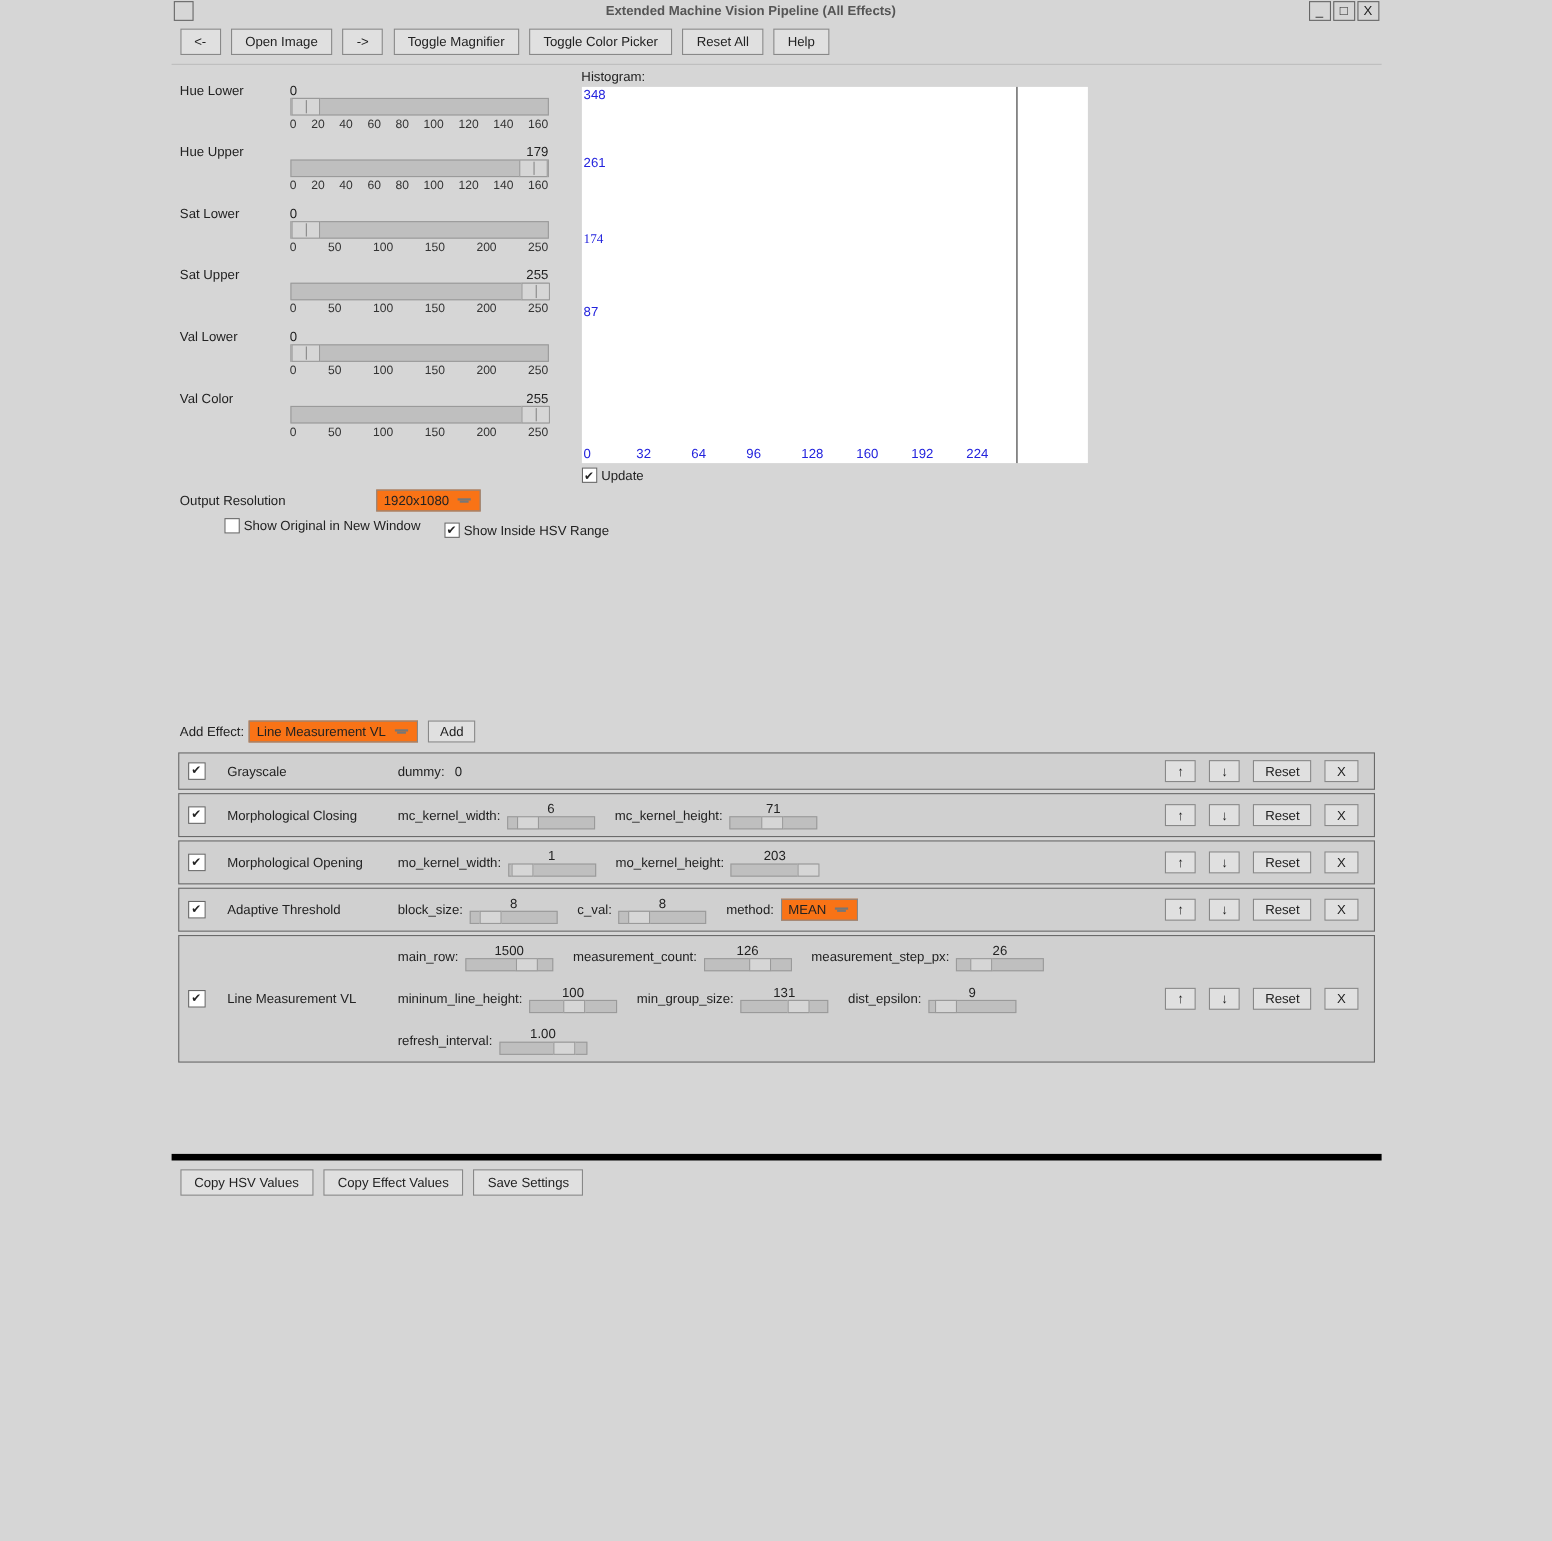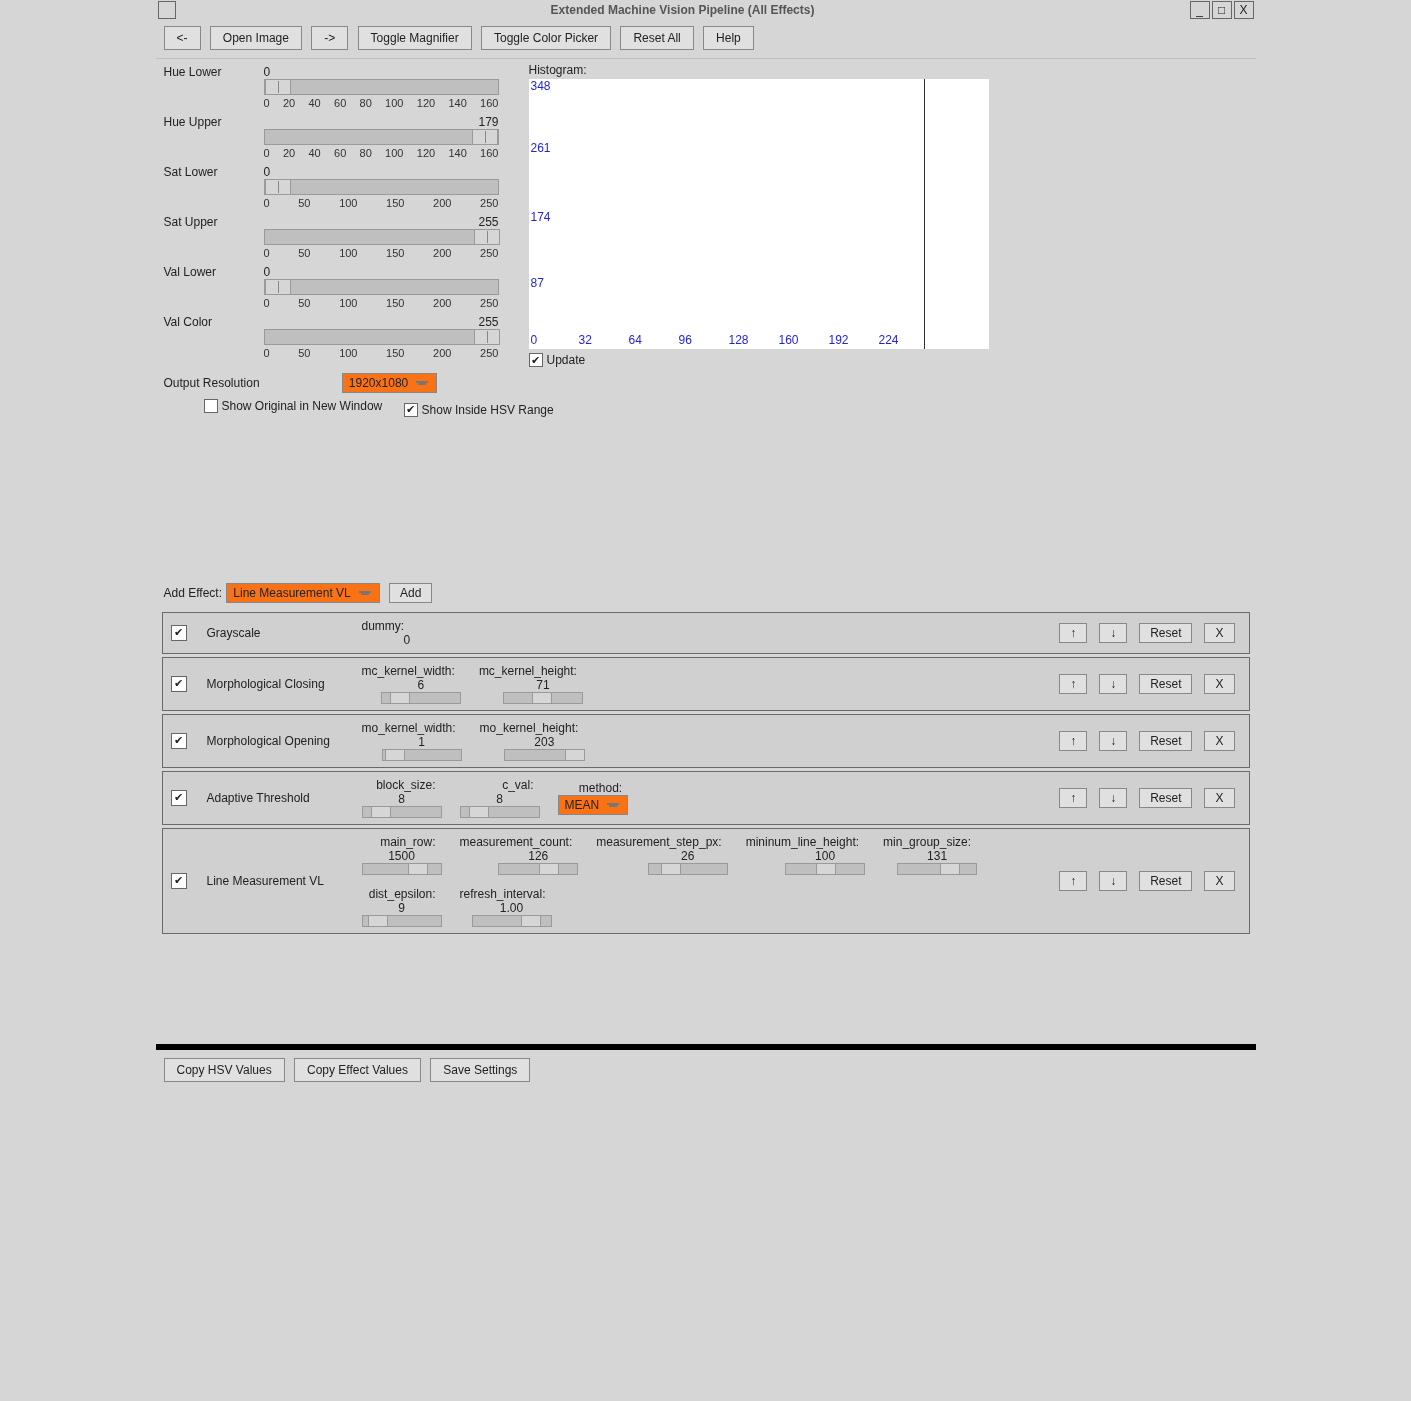--- a/index.html
+++ b/index.html
@@ -7,58 +7,58 @@
   .titlebar{height:20px;background:#d6d6d6;display:flex;align-items:center;border-bottom:0;}
   .titlebar .ticon{width:16px;height:16px;border:1px solid #666;margin:2px;}
   .titlebar .title{flex:1;text-align:center;font-weight:bold;color:#555;font-size:12px;}
   .titlebar .winbtns{display:flex;margin-right:2px;}
   .titlebar .wbtn{width:18px;height:16px;border:1px solid #666;margin-left:2px;display:flex;align-items:center;justify-content:center;font-size:12px;background:#d6d6d6;color:#222;}
   .toolbar{padding:6px 8px 8px;border-bottom:1px solid #bdbdbd;}
   .btn{display:inline-block;padding:4px 12px;border:1px solid #888;background:#e0e0e0;margin-right:6px;font-size:12px;color:#222;}
   .btn.small{padding:2px 10px;}
   .main-top{display:flex;align-items:flex-start;padding:4px 8px 0 8px;}
   .sliders{width:355px;}
-  .slider-row{margin:2px 0 6px;}
+  .slider-row{margin:12px 0 6px;}
   .slider-row .lbl{display:inline-block;width:100px;font-size:12px;vertical-align:12px;}
   .slider-box{display:inline-block;width:235px;vertical-align:top;}
   .valline{text-align:left;font-size:12px;height:14px;}
   .valline.r{text-align:right;}
   .track{position:relative;height:14px;background:#bfbfbf;border:1px solid #9a9a9a;}
   .thumb{position:absolute;top:-1px;height:14px;width:24px;background:#d6d6d6;border:1px solid #9a9a9a;}
   .thumb::after{content:"";position:absolute;left:50%;top:1px;bottom:1px;width:1px;background:#888;}
   .ticks{display:flex;justify-content:space-between;font-size:11px;margin-top:2px;color:#333;}
   .outres{margin-top:6px;}
   .outres .lbl{display:inline-block;width:175px;}
   .ddown{display:inline-flex;align-items:center;border:1px solid #888;background:#f97316;padding:2px 6px;font-size:12px;}
   .ddown .chev{margin-left:8px;width:14px;height:8px;display:inline-block;}
   .ddown .chev::before{content:"";display:block;width:12px;height:2px;background:#777;transform:translateY(2px);}
   .ddown .chev::after{content:"";display:block;width:8px;height:2px;background:#777;transform:translateY(2px) translateX(2px);}
   .checks{margin-top:6px;padding-left:40px;}
   .chk{display:inline-flex;align-items:center;margin-right:18px;font-size:12px;}
   .chk .box{width:12px;height:12px;border:1px solid #666;margin-right:4px;display:flex;align-items:center;justify-content:center;font-size:11px;background:#fff;}
   .histo-wrap{margin-left:10px;}
   .histo-lbl{font-size:12px;margin-bottom:2px;}
-  .histo{width:460px;height:270px;background:#fff;position:relative;}
+  .histo{width:460px;height:342px;background:#fff;position:relative;}
   .histo .yl{position:absolute;left:2px;color:#2323dd;font-size:12px;}
   .histo .y348{top:0;}
   .histo .y261{top:62px;text-align:right;}
-  .histo .y174{top:131px;}
+  .histo .y174{top:131px;font-family:Liberation Serif, serif;}
   .histo .y87{top:197px;}
   .histo .xl{position:absolute;bottom:2px;color:#2323dd;font-size:12px;}
   .histo .vline{position:absolute;top:0;bottom:0;width:1px;background:#333;}
   .histo-update{margin-top:4px;}
   .add-effect{padding:6px 8px;}
   .add-effect .lbl{margin-right:1px;}
   .effects{padding:0 6px;}
   .effect{border:1px solid #6a6a6a;margin:3px 0;padding:6px 8px;display:flex;align-items:center;background:#d0d0d0;}
   .effect .en{width:14px;height:14px;border:1px solid #666;background:#fff;display:flex;align-items:center;justify-content:center;font-size:11px;margin-right:20px;}
   .effect .ename{width:155px;font-size:12px;}
   .effect .params{flex:1;display:flex;flex-wrap:wrap;gap:12px 18px;align-items:center;}
   .effect .actions{display:flex;gap:6px;}
-  .param{display:flex;align-items:flex-end;flex-direction:column;}
+  .param{display:flex;align-items:center;}
   .param .pl{margin-right:6px;font-size:12px;}
   .pslider{display:inline-block;width:80px;}
   .pslider .pv{text-align:center;font-size:12px;}
   .pslider .ptrack{height:10px;background:#bfbfbf;border:1px solid #9a9a9a;position:relative;}
   .pslider .pth{position:absolute;top:-1px;height:10px;width:18px;background:#d6d6d6;border:1px solid #9a9a9a;}
   .footer{margin-top:auto;padding:8px;border-top:6px solid #000000;}
   .rel{position:relative;}
 </style>
 </head>
 <body>

